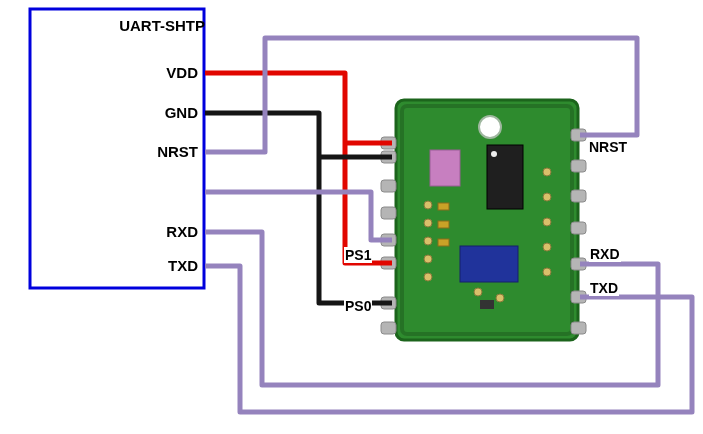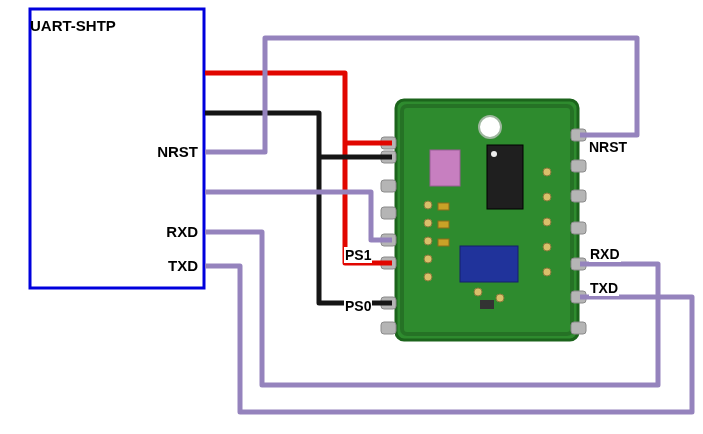--- a/index.html
+++ b/index.html
@@ -13,21 +13,21 @@
   .canvas svg{position:absolute;left:0;top:0;z-index:1;}
   .label{
     position:absolute;
     z-index:5;
     color:#000;
     font-weight:bold;
     white-space:nowrap;
   }
   .host-title{
     left:30px;width:175px;
-    text-align:left;
+    text-align:right;
     font-size:15px;line-height:19px;
   }
   .host-pin{
     left:100px;width:98px;
     text-align:right;
     font-size:15px;line-height:18px;
   }
   .mod-label{
     font-size:14px;line-height:16px;
     background:#ffffff;
@@ -97,20 +97,22 @@
       <polyline points="205,113 319,113 319,303 392,303" stroke="#151515"></polyline>
       <polyline points="205,152 265,152 265,38 637,38 637,135 580,135" stroke="#9583bd"></polyline>
       <polyline points="205,192 371,192 371,240 392,240" stroke="#9583bd"></polyline>
       <polyline points="205,232 262,232 262,385 658,385 658,264 580,264" stroke="#9583bd"></polyline>
       <polyline points="205,266 240,266 240,412 692,412 692,297 580,297" stroke="#9583bd"></polyline>
     </g>
   </svg>
 
   <div class="label host-title" style="top:16px">UART-SHTP</div>
 
+  <div class="label host-pin" style="top:64px">VDD</div>
+  <div class="label host-pin" style="top:104px">GND</div>
   <div class="label host-pin" style="top:143px">NRST</div>
   <div class="label host-pin" style="top:223px">RXD</div>
   <div class="label host-pin" style="top:257px">TXD</div>
 
   <div class="label mod-label" style="left:344px;top:247px">PS1</div>
   <div class="label mod-label" style="left:344px;top:298px">PS0</div>
   <div class="label mod-label" style="left:588px;top:139px">NRST</div>
   <div class="label mod-label" style="left:589px;top:246px">RXD</div>
   <div class="label mod-label" style="left:589px;top:280px">TXD</div>
 

